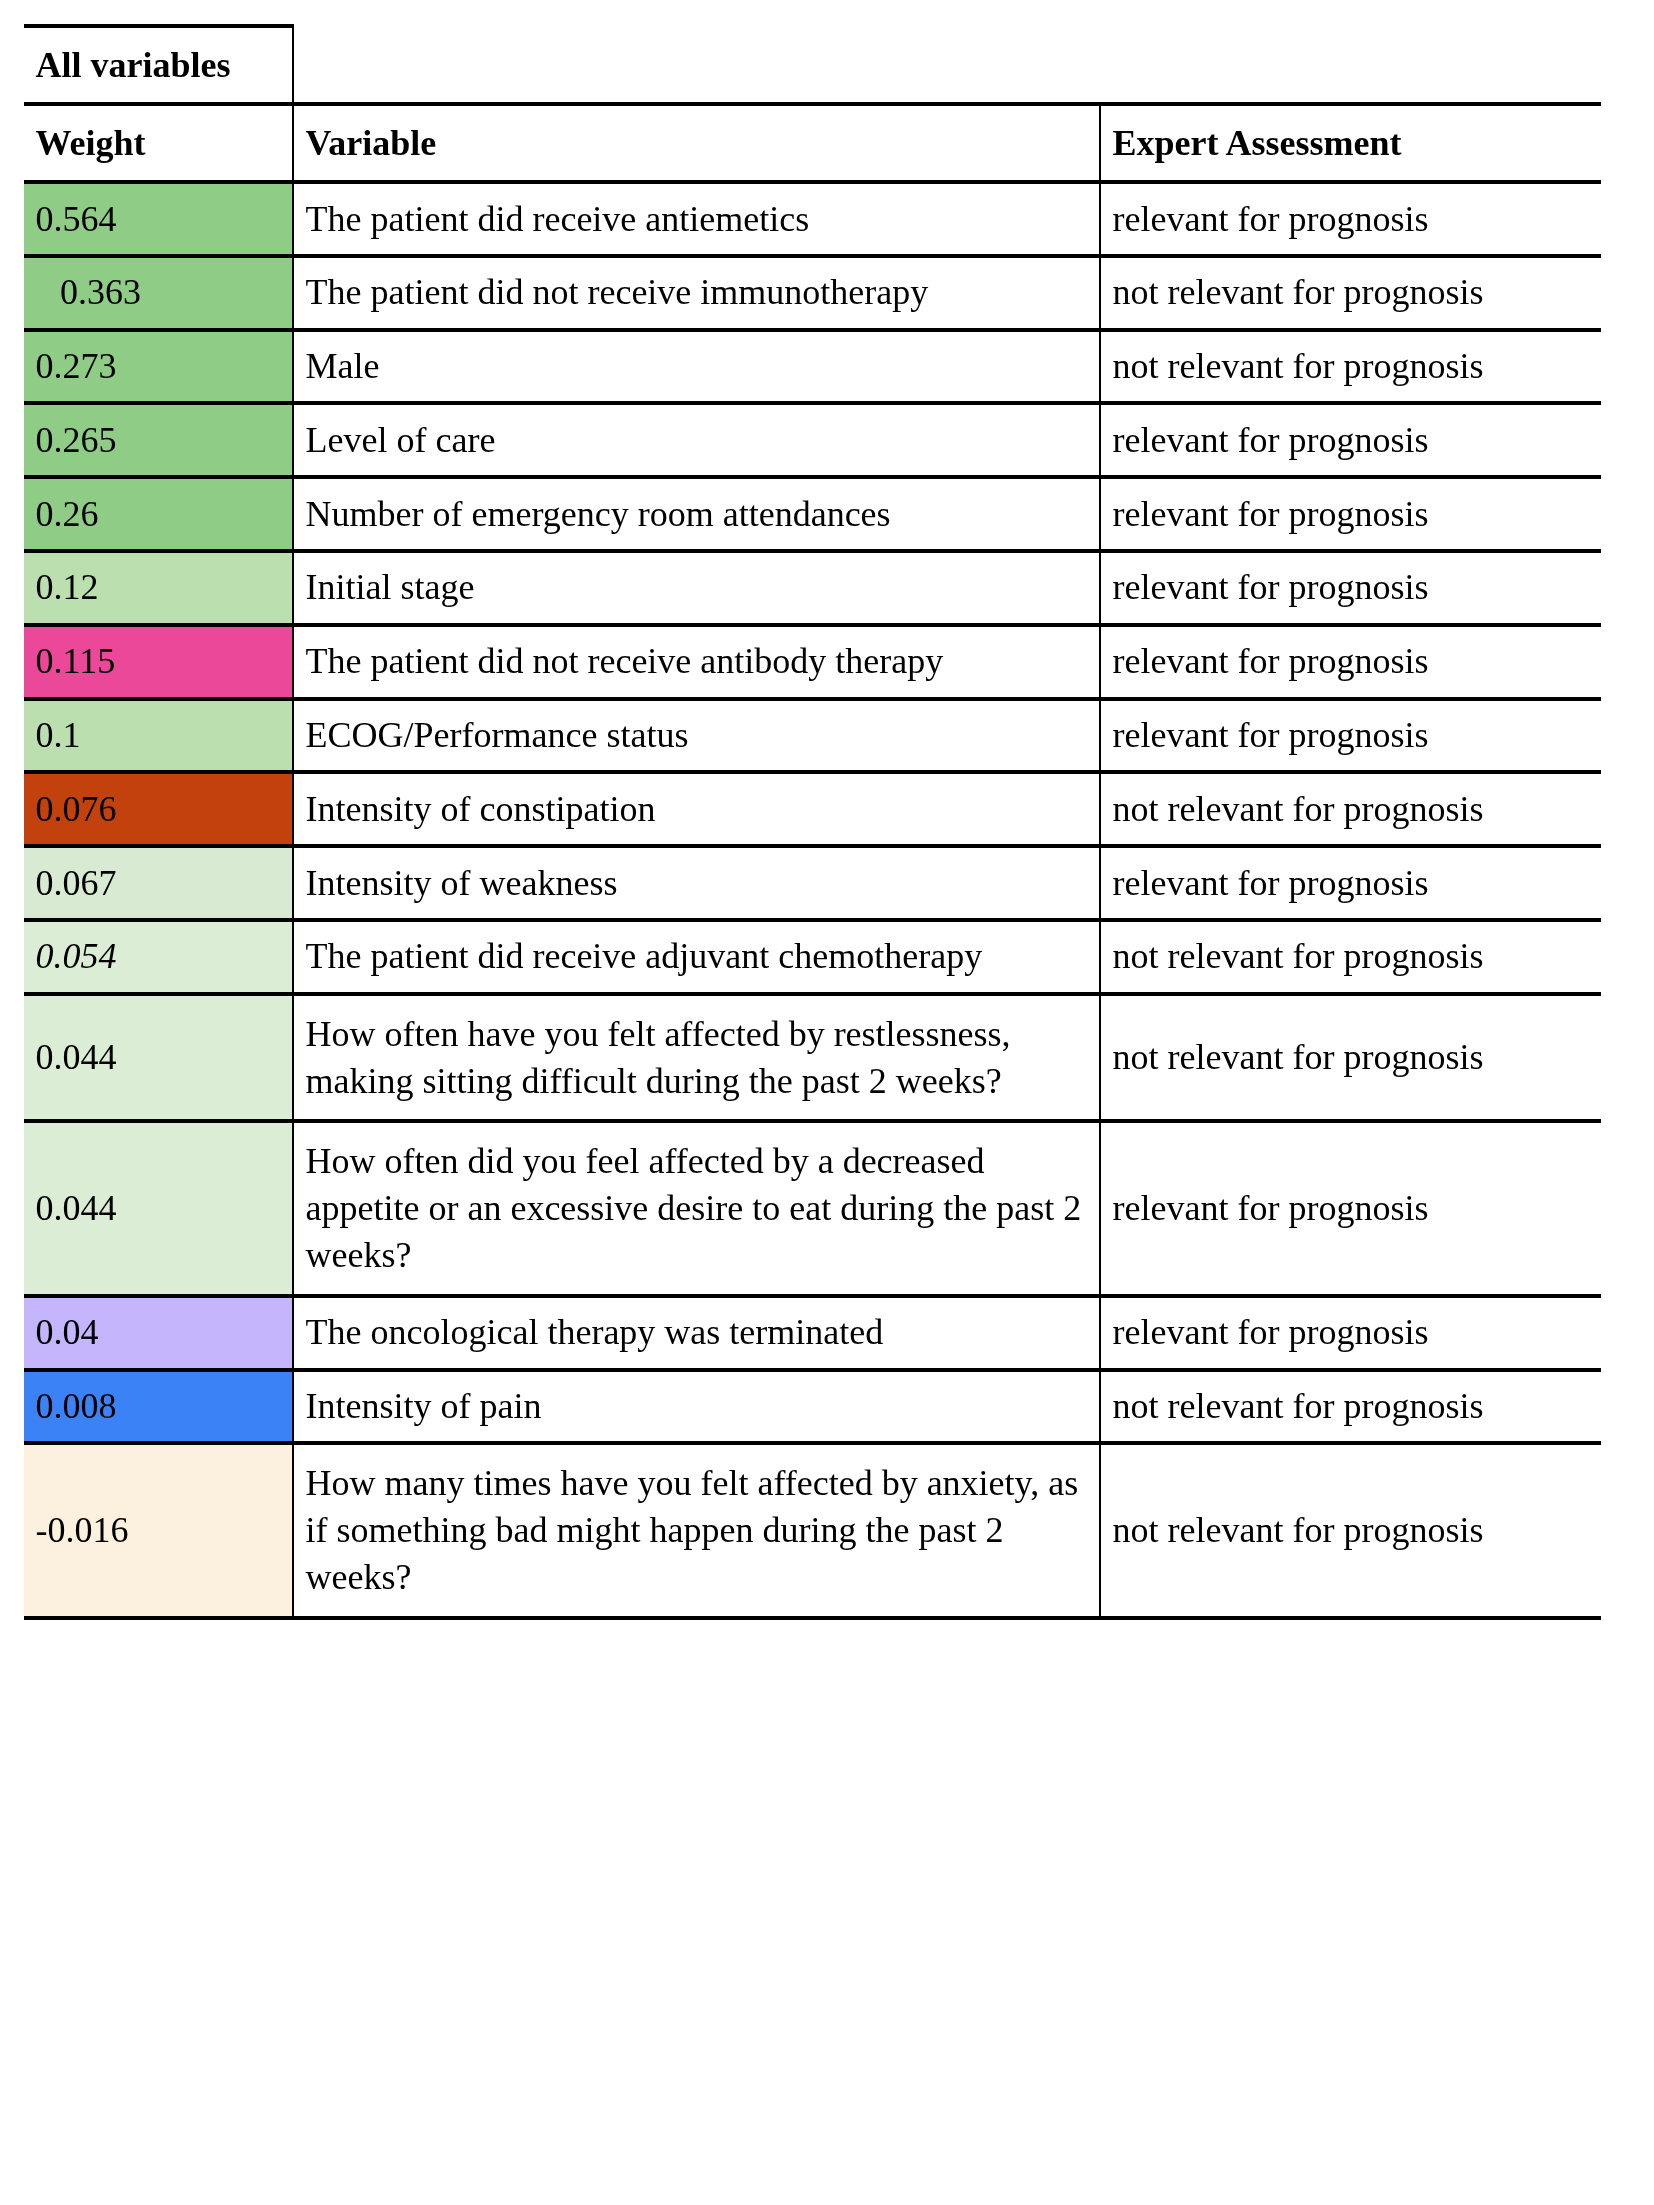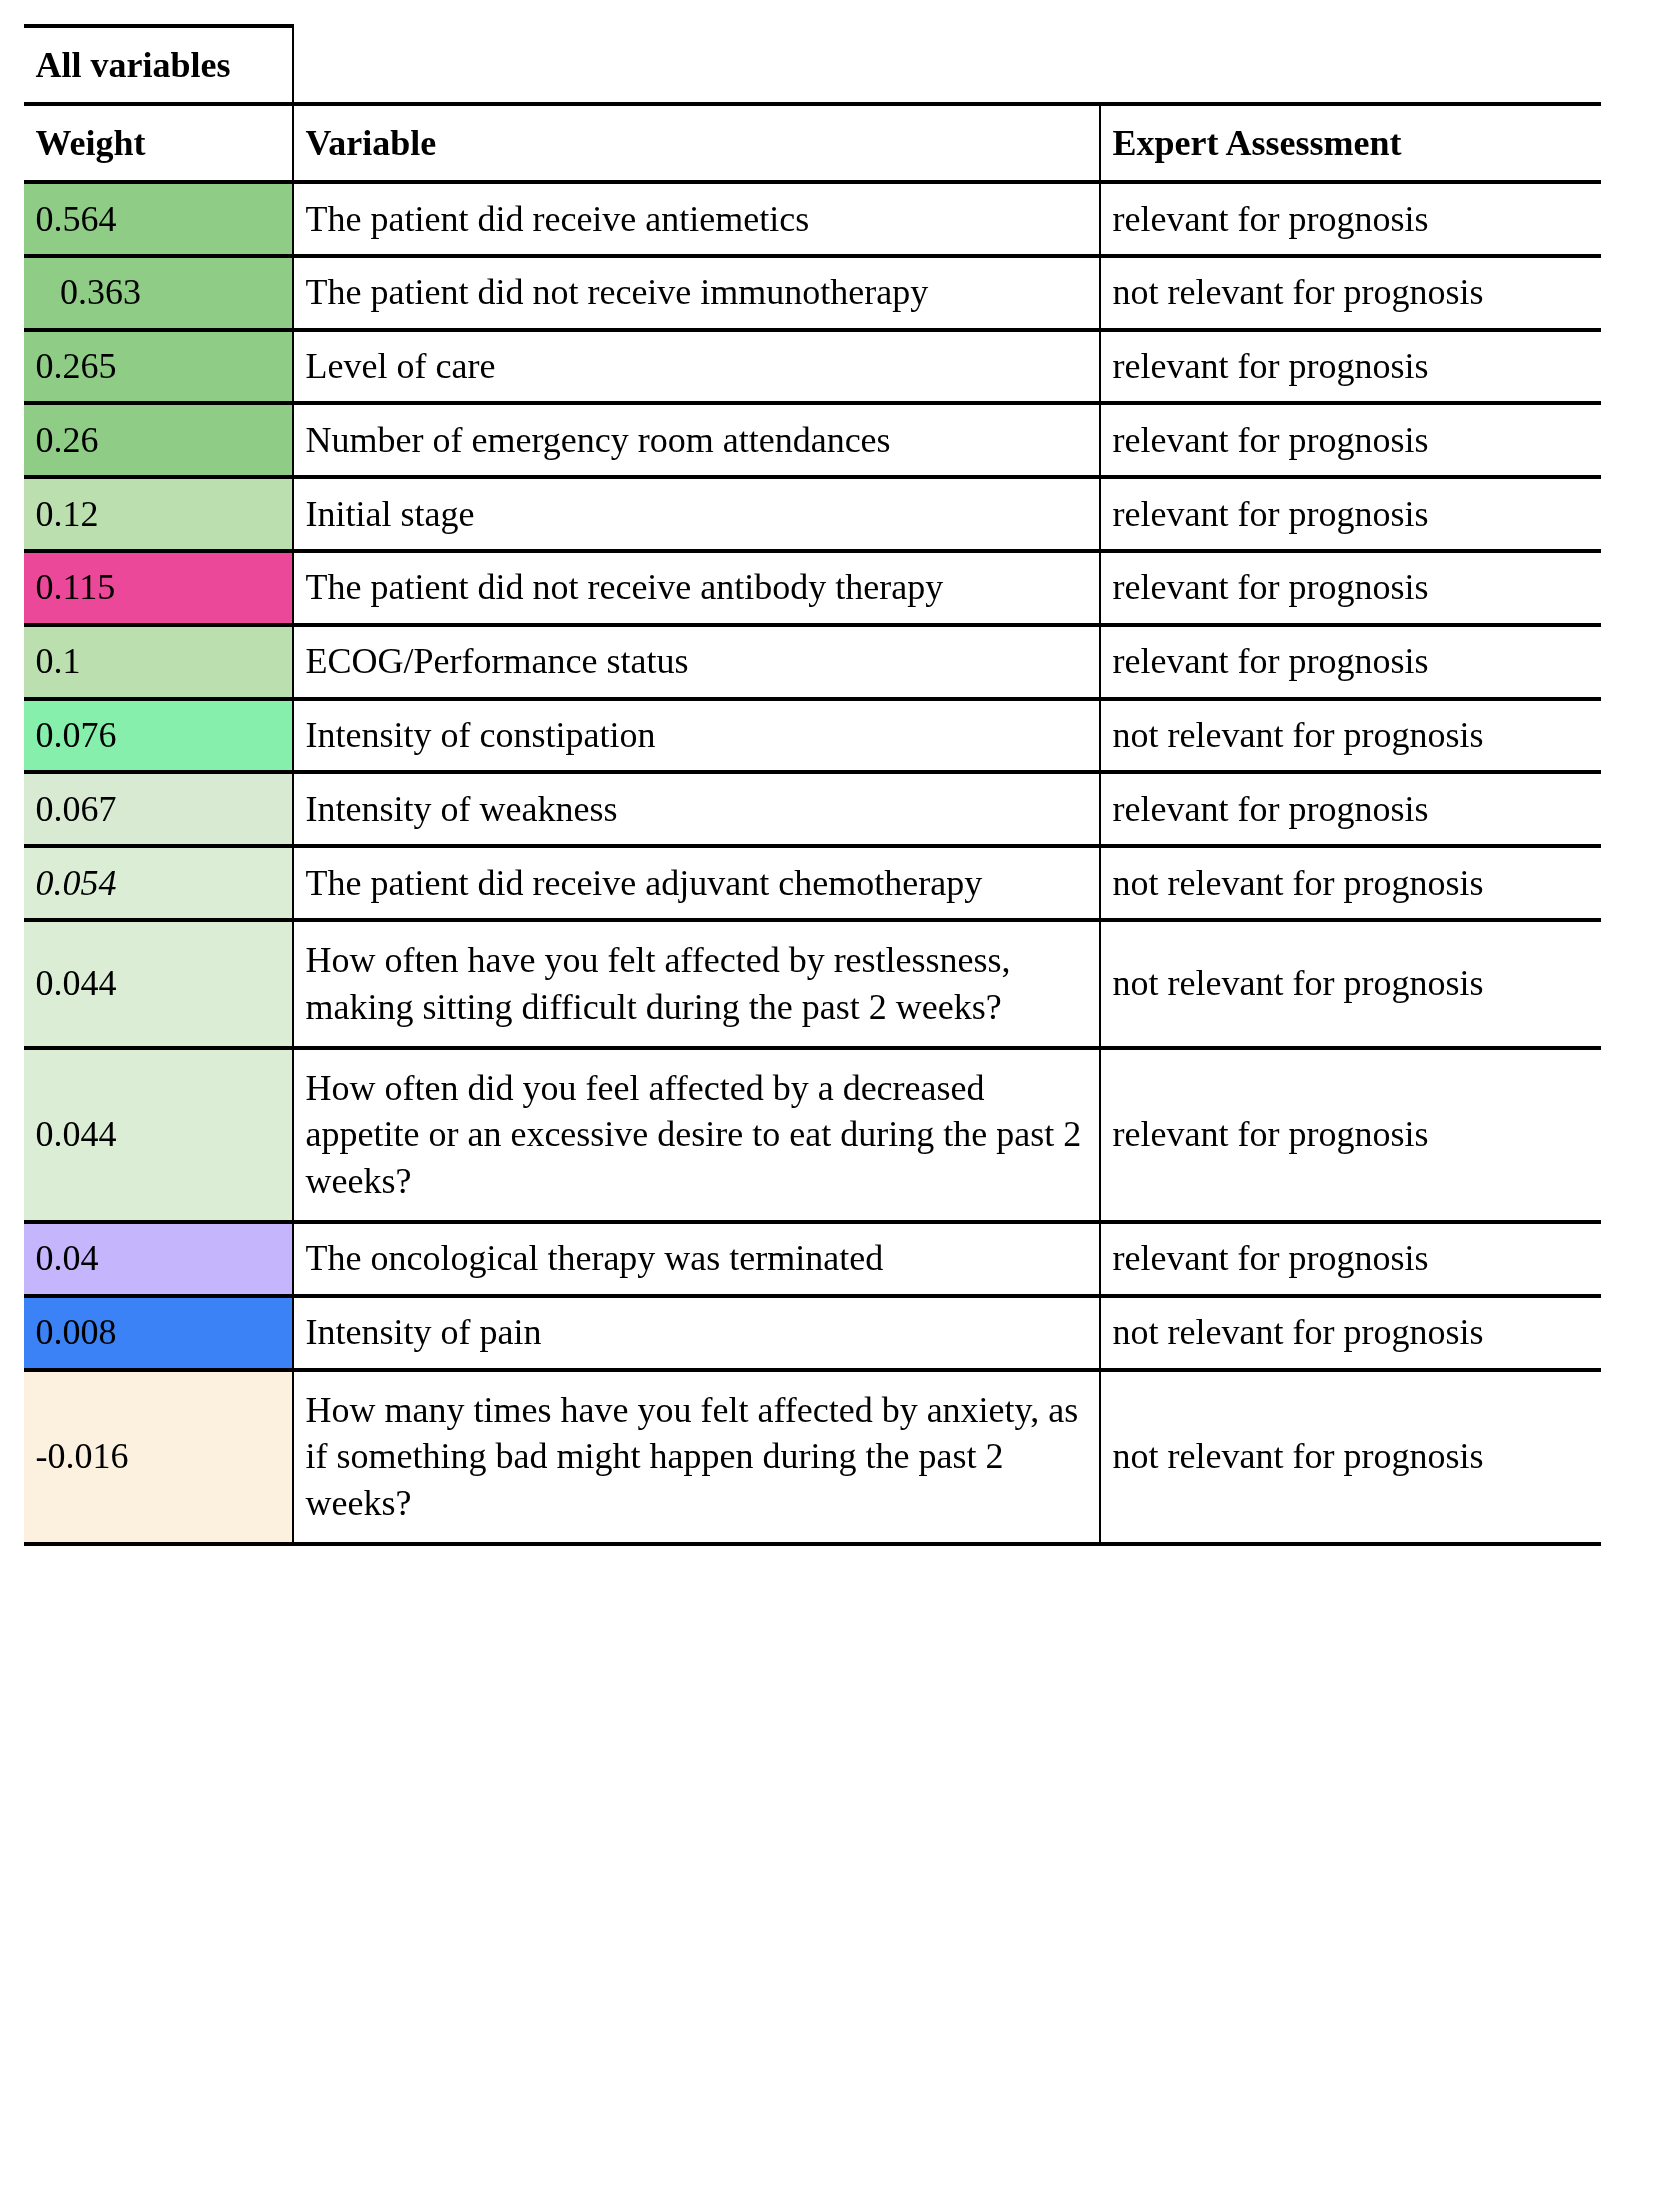--- a/index.html
+++ b/index.html
@@ -118,20 +118,25 @@
           <td class="weight-cell" style="background: rgb(143, 204, 134);">0.564</td>
           <td class="variable-cell">The patient did receive antiemetics</td>
           <td class="expert-cell last">relevant for prognosis</td>
         </tr>
         <tr>
           <td class="weight-cell" style="background: rgb(143, 204, 134); padding-left: 36px;">0.363</td>
           <td class="variable-cell">The patient did not receive immunotherapy</td>
           <td class="expert-cell last">not relevant for prognosis</td>
         </tr>
         <tr>
+          <td class="weight-cell" style="background: rgb(143, 204, 134);">0.273</td>
+          <td class="variable-cell">Male</td>
+          <td class="expert-cell last">not relevant for prognosis</td>
+        </tr>
+        <tr>
           <td class="weight-cell" style="background: rgb(143, 204, 134);">0.265</td>
           <td class="variable-cell">Level of care</td>
           <td class="expert-cell last">relevant for prognosis</td>
         </tr>
         <tr>
           <td class="weight-cell" style="background: rgb(143, 204, 134);">0.26</td>
           <td class="variable-cell">Number of emergency room attendances</td>
           <td class="expert-cell last">relevant for prognosis</td>
         </tr>
         <tr>
@@ -143,21 +148,21 @@
           <td class="weight-cell" style="background: #ec4899;">0.115</td>
           <td class="variable-cell">The patient did not receive antibody therapy</td>
           <td class="expert-cell last">relevant for prognosis</td>
         </tr>
         <tr>
           <td class="weight-cell" style="background: rgb(188, 223, 176);">0.1</td>
           <td class="variable-cell">ECOG/Performance status</td>
           <td class="expert-cell last">relevant for prognosis</td>
         </tr>
         <tr>
-          <td class="weight-cell" style="background: #86efac;">0.076</td>
+          <td class="weight-cell" style="background: #c2410c;">0.076</td>
           <td class="variable-cell">Intensity of constipation</td>
           <td class="expert-cell last">not relevant for prognosis</td>
         </tr>
         <tr>
           <td class="weight-cell" style="background: rgb(216, 235, 210);">0.067</td>
           <td class="variable-cell">Intensity of weakness</td>
           <td class="expert-cell last">relevant for prognosis</td>
         </tr>
         <tr>
           <td class="weight-cell" style="background: rgb(220, 237, 214); font-style: italic;">0.054</td>

